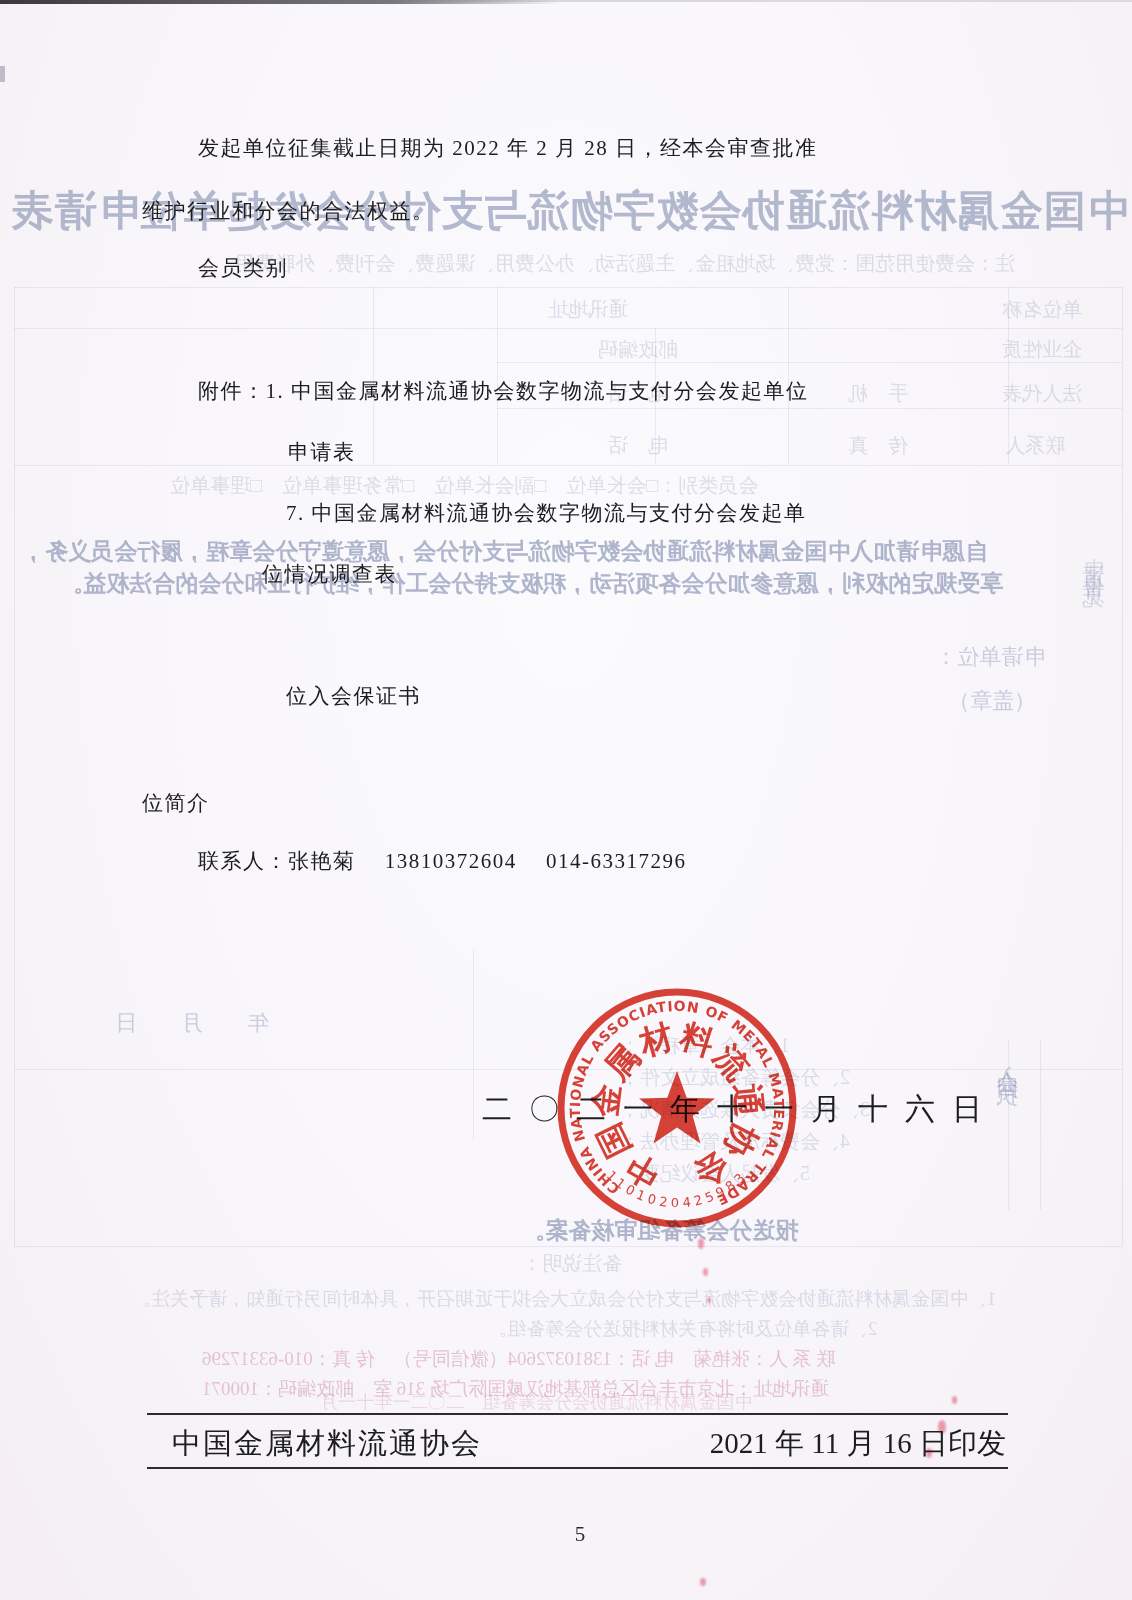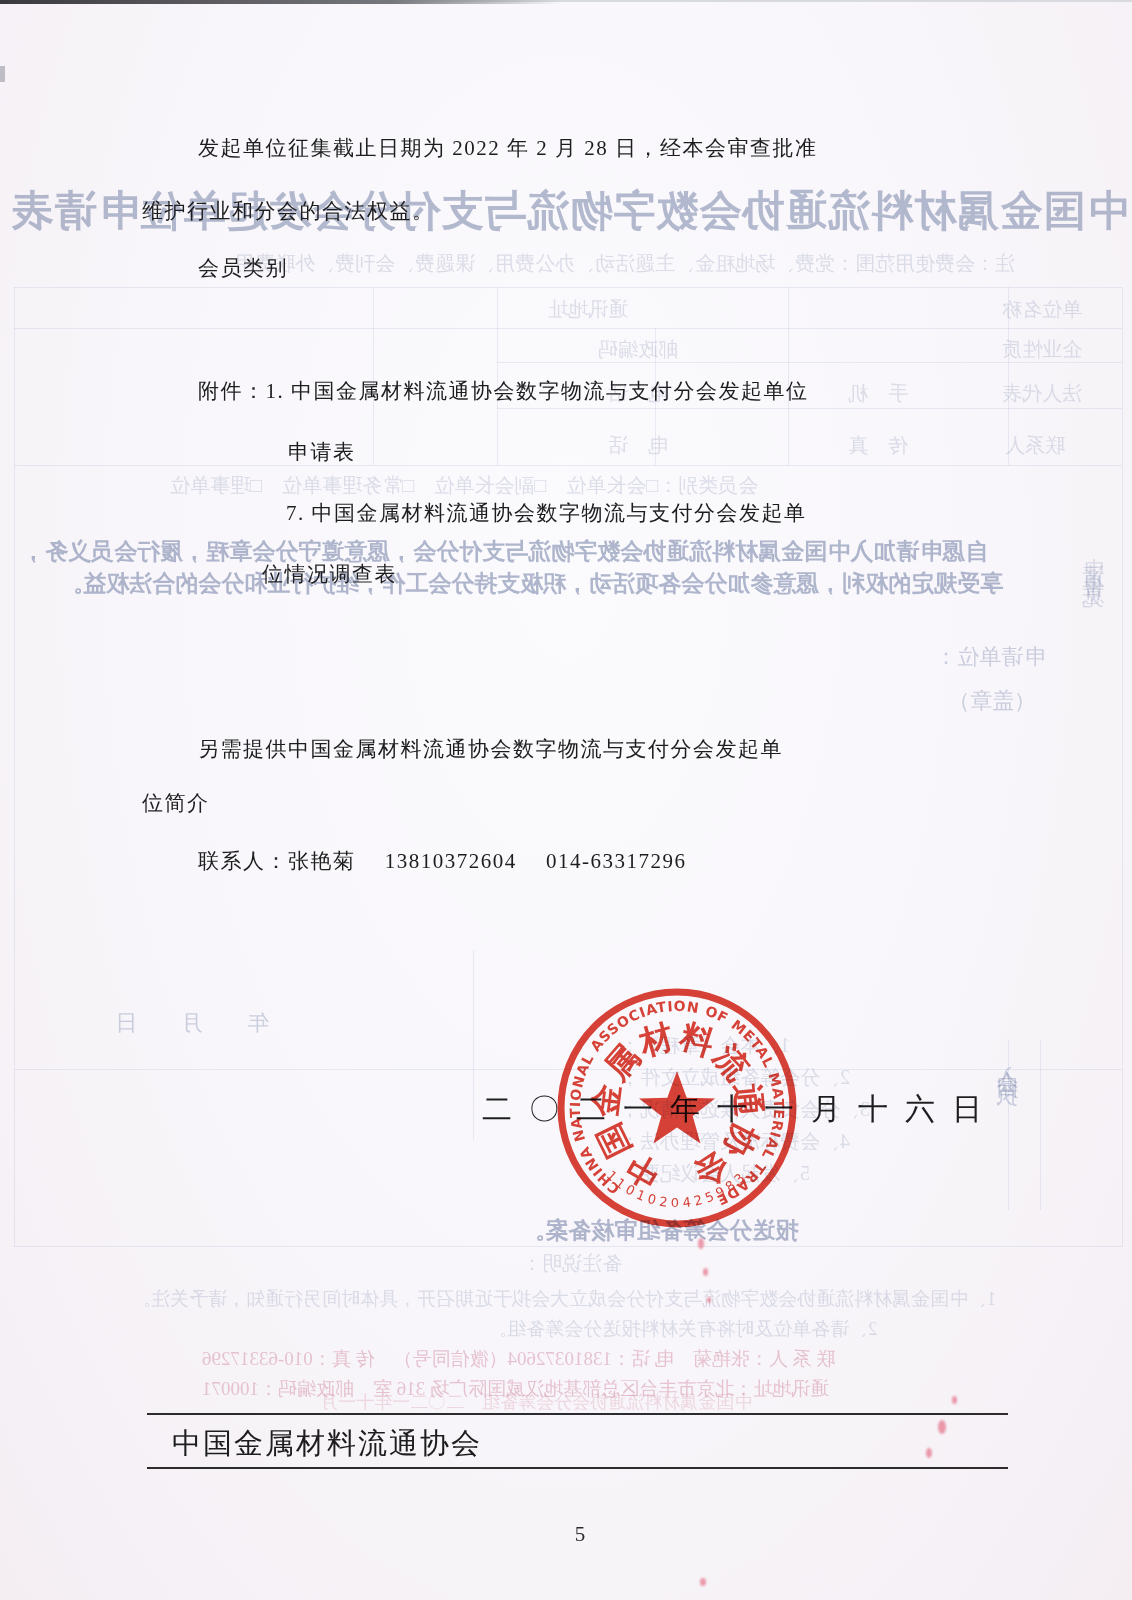--- a/index.html
+++ b/index.html
@@ -124,21 +124,21 @@
     <div class="dot" style="left:700px;top:1578px;width:6px;height:8px"></div>
   </div>
 
   <div class="tl l1">发起单位征集截止日期为 2022 年 2 月 28 日，经本会审查批准</div>
   <div class="tl l2">维护行业和分会的合法权益。</div>
   <div class="tl l3">会员类别</div>
   <div class="tl l4">附件：1. 中国金属材料流通协会数字物流与支付分会发起单位</div>
   <div class="tl l5">申请表</div>
   <div class="tl l6">7. 中国金属材料流通协会数字物流与支付分会发起单</div>
   <div class="tl l7">位情况调查表</div>
-  <div class="tl l10">另需提供中国金属材料流通协会数字物流与支付分会发起单</div>
+  <div class="tl l9">位入会保证书</div>
   <div class="tl l11">位简介</div>
   <div class="tl l12">联系人：张艳菊　 13810372604　 014-63317296</div>
 
   <div class="date-line">二〇二一年十一月十六日</div>
 
   <svg class="stamp" viewBox="0 0 300 300">
     <defs>
       <path id="ringPath" d="M 150,247 A 97,97 0 1 1 150,53 A 97,97 0 1 1 150,247"></path>
       <path id="cnPath" d="M 150,210 A 60,60 0 1 1 150,90  A 60,60 0 1 1 150,210"></path>
       <path id="numPath" d="M 65,199 A 97,97 0 0 0 235,199"></path>
@@ -151,16 +151,17 @@
       <textPath href="#cnPath" startOffset="14">中国金属材料流通协会</textPath>
     </text>
     <text class="st-num" fill="#d93428" text-anchor="middle">
       <textPath href="#numPath" startOffset="50%">1101020425983</textPath>
     </text>
     <polygon fill="#d93428" points="150,113 159.7,139.7 188,140.6 165.7,158.1 173.5,185.4 150,169.5 126.5,185.4 134.3,158.1 112,140.6 140.3,139.7"></polygon>
   </svg>
 
   <div class="footer-rule fr-top"></div>
   <div class="footer-org">中国金属材料流通协会</div>
+  <div class="footer-printed">2021 年 11 月 16 日印发</div>
   <div class="footer-rule fr-bottom"></div>
 
   <div class="page-num">5</div>
 </div>
 
 </body></html>

